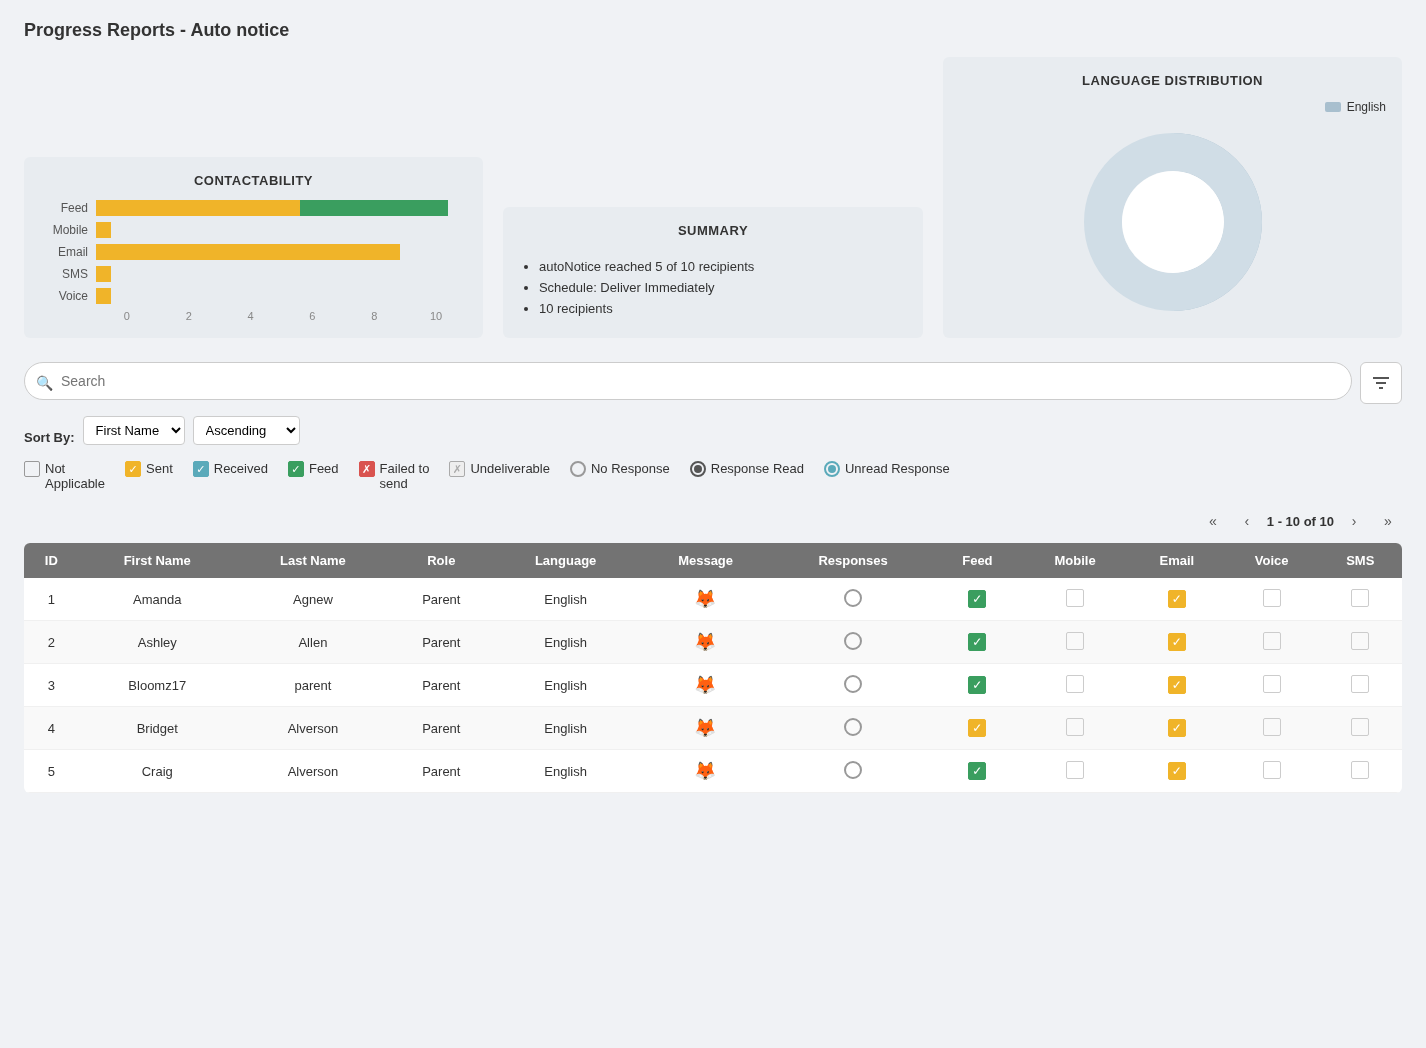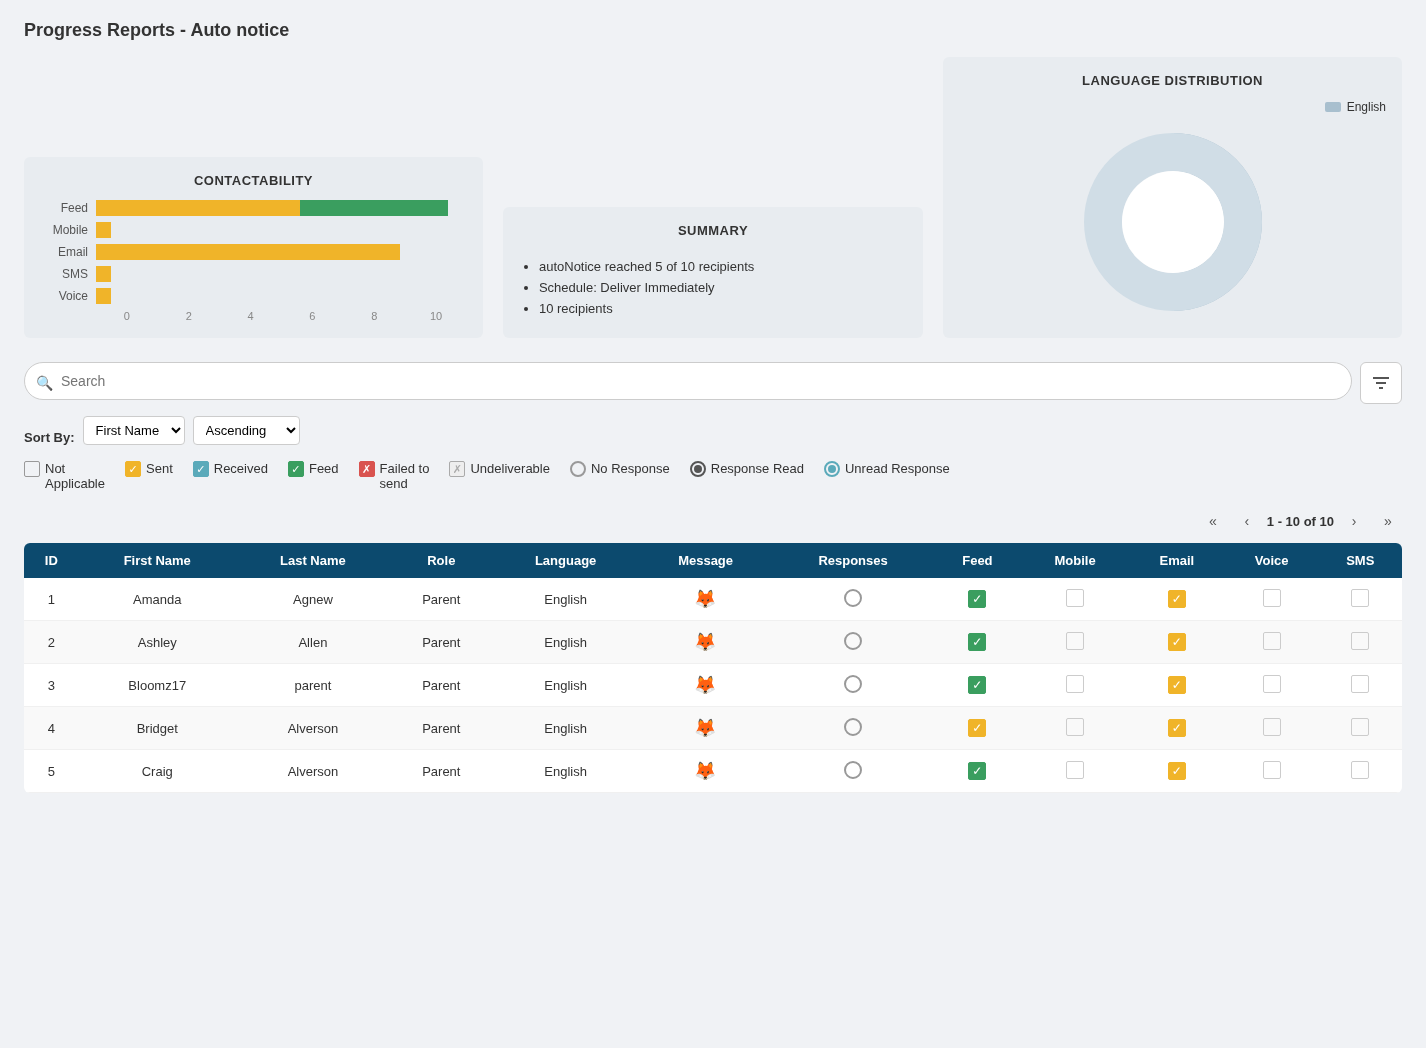--- a/index.html
+++ b/index.html
@@ -64,21 +64,21 @@
     .radio-blue { border-color: #5baaba; }
     .radio-blue-inner { background: #5baaba; }
 
     
     .pagination-row { display: flex; justify-content: flex-end; align-items: center; gap: 6px; margin-bottom: 8px; font-size: 13px; }
     .page-btn { width: 28px; height: 28px; border: none; background: transparent; cursor: pointer; font-size: 14px; color: #555; border-radius: 4px; }
     .page-info { font-size: 13px; font-weight: bold; }
 
     
     .data-table { width: 100%; border-collapse: collapse; background: white; border-radius: 6px; overflow: hidden; }
-    .data-table thead { background: #0c4a6e; color: white; }
+    .data-table thead { background: #737373; color: white; }
     .data-table th { padding: 10px 8px; text-align: center; font-size: 13px; font-weight: bold; white-space: nowrap; }
     .data-table td { padding: 10px 8px; text-align: center; font-size: 13px; border-bottom: 1px solid #f0f0f0; }
     .data-table tbody tr:nth-child(even) { background: #f9f9f9; }
     .td-chk { width: 18px; height: 18px; border: 1px solid #ccc; border-radius: 2px; display: inline-block; }
     .td-chk-green { background: #3a9e5f; border-color: #3a9e5f; color: white; display: inline-flex; align-items: center; justify-content: center; font-size: 12px; }
     .td-chk-yellow { background: #f0b429; border-color: #f0b429; color: white; display: inline-flex; align-items: center; justify-content: center; font-size: 12px; }
   </style>
 </head>
 <body>
 

